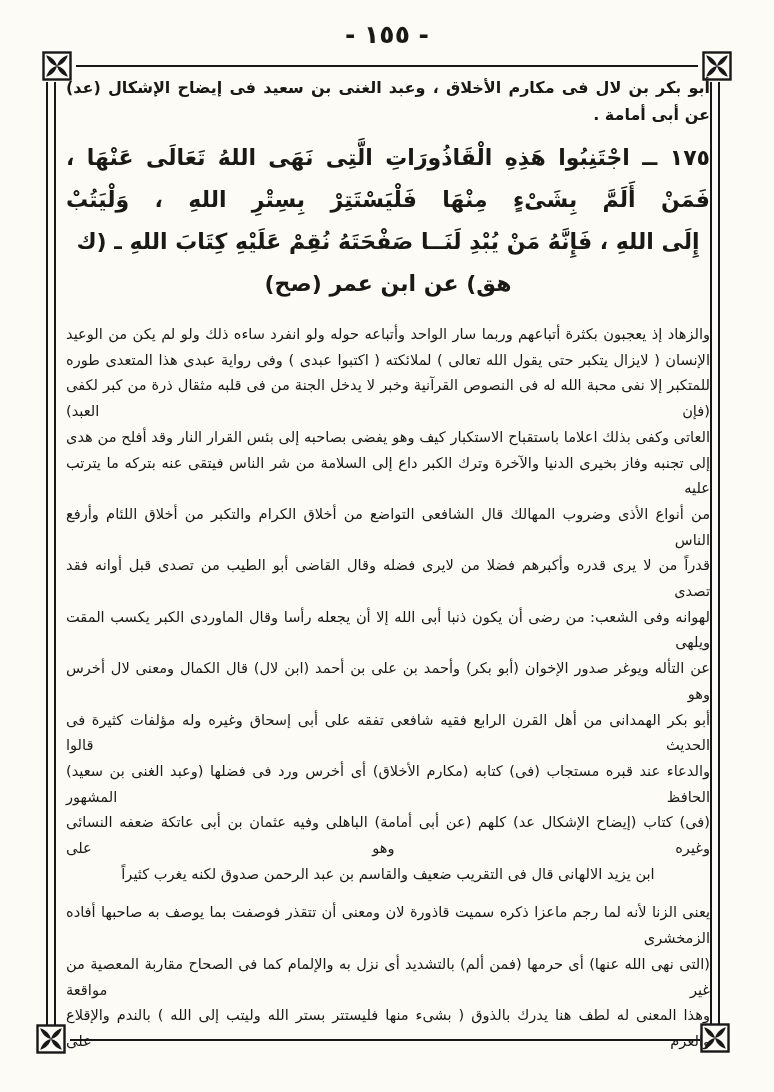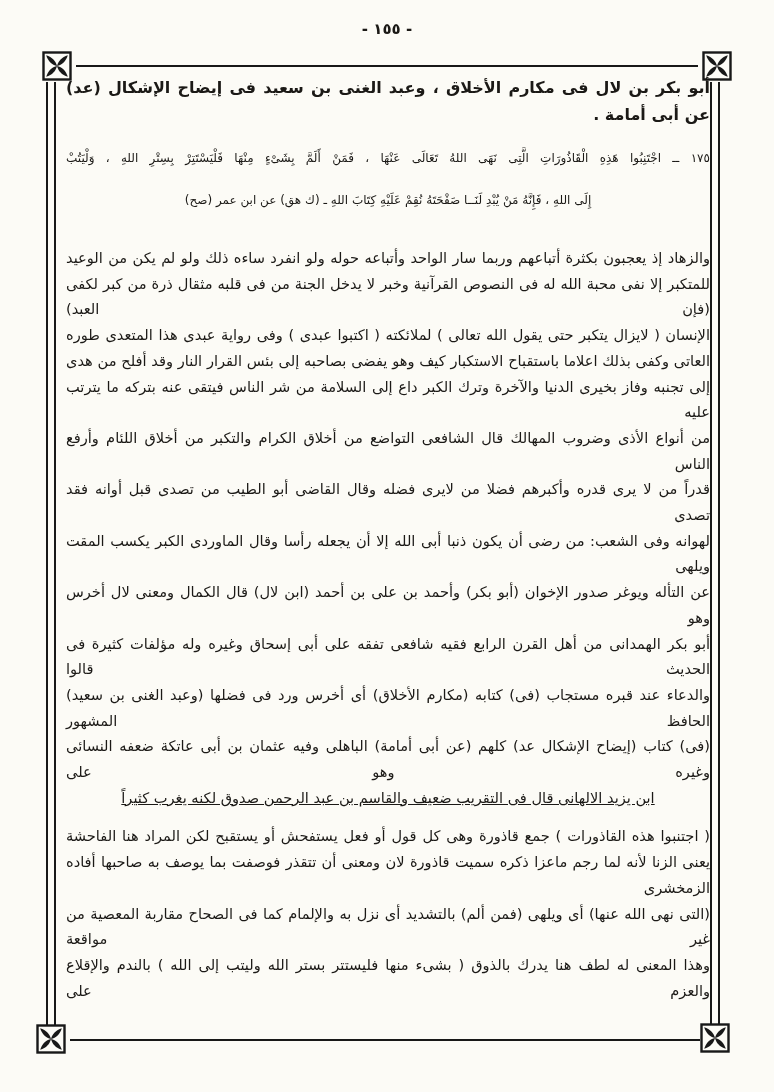--- a/index.html
+++ b/index.html
@@ -8,21 +8,21 @@
     width:774px;height:1092px;
     background:#fcfbf6;
     font-family:"DejaVu Sans", sans-serif;
     color:#1b1916;
     overflow:hidden;
   }
   
   .page-number{
     position:absolute;top:20px;left:0;right:0;
     text-align:center;direction:rtl;
-    font-size:15px;font-weight:bold;letter-spacing:3px;
+    font-size:25px;font-weight:bold;letter-spacing:3px;
   }
   
   .hline{position:absolute;height:2.4px;background:#181818;}
   .frame-top{top:65px;left:76px;right:76px;}
   .frame-bottom{top:1039px;left:70px;right:74px;}
   .vline{position:absolute;width:1.7px;background:#181818;top:82px;height:944px;}
   .v-left-outer{left:46px;}
   .v-left-inner{left:54px;}
   .v-right-inner{left:710px;}
   .v-right-outer{left:718px;}
@@ -33,31 +33,31 @@
   .orn-br{left:700px;top:1023px;}
   
   .content{
     position:absolute;top:74px;left:66px;right:64px;
     direction:rtl;text-align:right;
   }
   .header-line{
     font-size:16px;font-weight:bold;line-height:27px;
     text-align:justify;text-align-last:right;
   }
-  .hadith{margin-top:9px;font-weight:normal;font-size:12px;}
+  .hadith{margin-top:9px;font-weight:bold;font-size:22px;}
   .hadith .h-line1{line-height:42px;text-align:justify;text-align-last:justify;}
   .hadith .h-line2{line-height:42px;text-align:center;}
   .para{font-size:14.6px;}
-  .para-1{margin-top:24px;}
+  .para-1{margin-top:16px;}
   .para-2{margin-top:13px;}
   .para .line{
     line-height:25.7px;
     text-align:justify;text-align-last:justify;
   }
-  .para .line.line-center{text-align:right;text-align-last:center;text-decoration:underline;}
+  .para .line.line-center{text-align:right;text-align-last:center;}
 </style>
 </head>
 <body>
 
 <div id="page">
 
   <div class="page-number">- ١٥٥ -</div>
 
   <div class="hline frame-top"></div>
   <div class="hline frame-bottom"></div>
@@ -110,36 +110,35 @@
     <div class="hadith">
       <div class="h-line1">
         <span>١٧٥ ــ</span>
         <span>اجْتَنِبُوا هَذِهِ الْقَاذُورَاتِ الَّتِى نَهَى اللهُ تَعَالَى عَنْهَا ، فَمَنْ أَلَمَّ بِشَىْءٍ مِنْهَا فَلْيَسْتَتِرْ بِسِتْرِ اللهِ ، وَلْيَتُبْ</span>
       </div>
       <div class="h-line2">إِلَى اللهِ ، فَإِنَّهُ مَنْ يُبْدِ لَنَــا صَفْحَتَهُ نُقِمْ عَلَيْهِ كِتَابَ اللهِ ـ (ك هق) عن ابن عمر (صح)</div>
     </div>
 
     <div class="para para-1">
       <div class="line">والزهاد إذ يعجبون بكثرة أتباعهم وربما سار الواحد وأتباعه حوله ولو انفرد ساءه ذلك ولو لم يكن من الوعيد</div>
+      <div class="line">الإنسان ( لايزال يتكبر حتى يقول الله تعالى ) لملائكته ( اكتبوا عبدى ) وفى رواية عبدى هذا المتعدى طوره</div>
       <div class="line">للمتكبر إلا نفى محبة الله له فى النصوص القرآنية وخبر لا يدخل الجنة من فى قلبه مثقال ذرة من كبر لكفى (فإن العبد)</div>
-      <div class="line">الإنسان ( لايزال يتكبر حتى يقول الله تعالى ) لملائكته ( اكتبوا عبدى ) وفى رواية عبدى هذا المتعدى طوره</div>
       <div class="line">العاتى وكفى بذلك اعلاما باستقباح الاستكبار كيف وهو يفضى بصاحبه إلى بئس القرار النار وقد أفلح من هدى</div>
       <div class="line">إلى تجنبه وفاز بخيرى الدنيا والآخرة وترك الكبر داع إلى السلامة من شر الناس فيتقى عنه بتركه ما يترتب عليه</div>
       <div class="line">من أنواع الأذى وضروب المهالك قال الشافعى التواضع من أخلاق الكرام والتكبر من أخلاق اللئام وأرفع الناس</div>
       <div class="line">قدراً من لا يرى قدره وأكبرهم فضلا من لايرى فضله وقال القاضى أبو الطيب من تصدى قبل أوانه فقد تصدى</div>
       <div class="line">لهوانه وفى الشعب: من رضى أن يكون ذنبا أبى الله إلا أن يجعله رأسا وقال الماوردى الكبر يكسب المقت ويلهى</div>
       <div class="line">عن التأله ويوغر صدور الإخوان (أبو بكر) وأحمد بن على بن أحمد (ابن لال) قال الكمال ومعنى لال أخرس وهو</div>
       <div class="line">أبو بكر الهمدانى من أهل القرن الرابع فقيه شافعى تفقه على أبى إسحاق وغيره وله مؤلفات كثيرة فى الحديث قالوا</div>
       <div class="line">والدعاء عند قبره مستجاب (فى) كتابه (مكارم الأخلاق) أى أخرس ورد فى فضلها (وعبد الغنى بن سعيد) الحافظ المشهور</div>
       <div class="line">(فى) كتاب (إيضاح الإشكال عد) كلهم (عن أبى أمامة) الباهلى وفيه عثمان بن أبى عاتكة ضعفه النسائى وغيره وهو على</div>
       <div class="line line-center">ابن يزيد الالهانى قال فى التقريب ضعيف والقاسم بن عبد الرحمن صدوق لكنه يغرب كثيراً</div>
     </div>
 
     <div class="para para-2">
-      <div class="line">( اجتنبوا هذه القاذورات ) جمع قاذورة وهى كل قول أو فعل يستفحش أو يستقبح لكن المراد هنا الفاحشة</div>
       <div class="line">يعنى الزنا لأنه لما رجم ماعزا ذكره سميت قاذورة لان ومعنى أن تتقذر فوصفت بما يوصف به صاحبها أفاده الزمخشرى</div>
-      <div class="line">(التى نهى الله عنها) أى ويلهى (فمن ألم) بالتشديد أى نزل به والإلمام كما فى الصحاح مقاربة المعصية من غير مواقعة</div>
+      <div class="line">(التى نهى الله عنها) أى حرمها (فمن ألم) بالتشديد أى نزل به والإلمام كما فى الصحاح مقاربة المعصية من غير مواقعة</div>
       <div class="line">وهذا المعنى له لطف هنا يدرك بالذوق ( بشىء منها فليستتر بستر الله وليتب إلى الله ) بالندم والإقلاع والعزم على</div>
 
     </div>
 
   </div>
 </div>
 
 </body></html>

